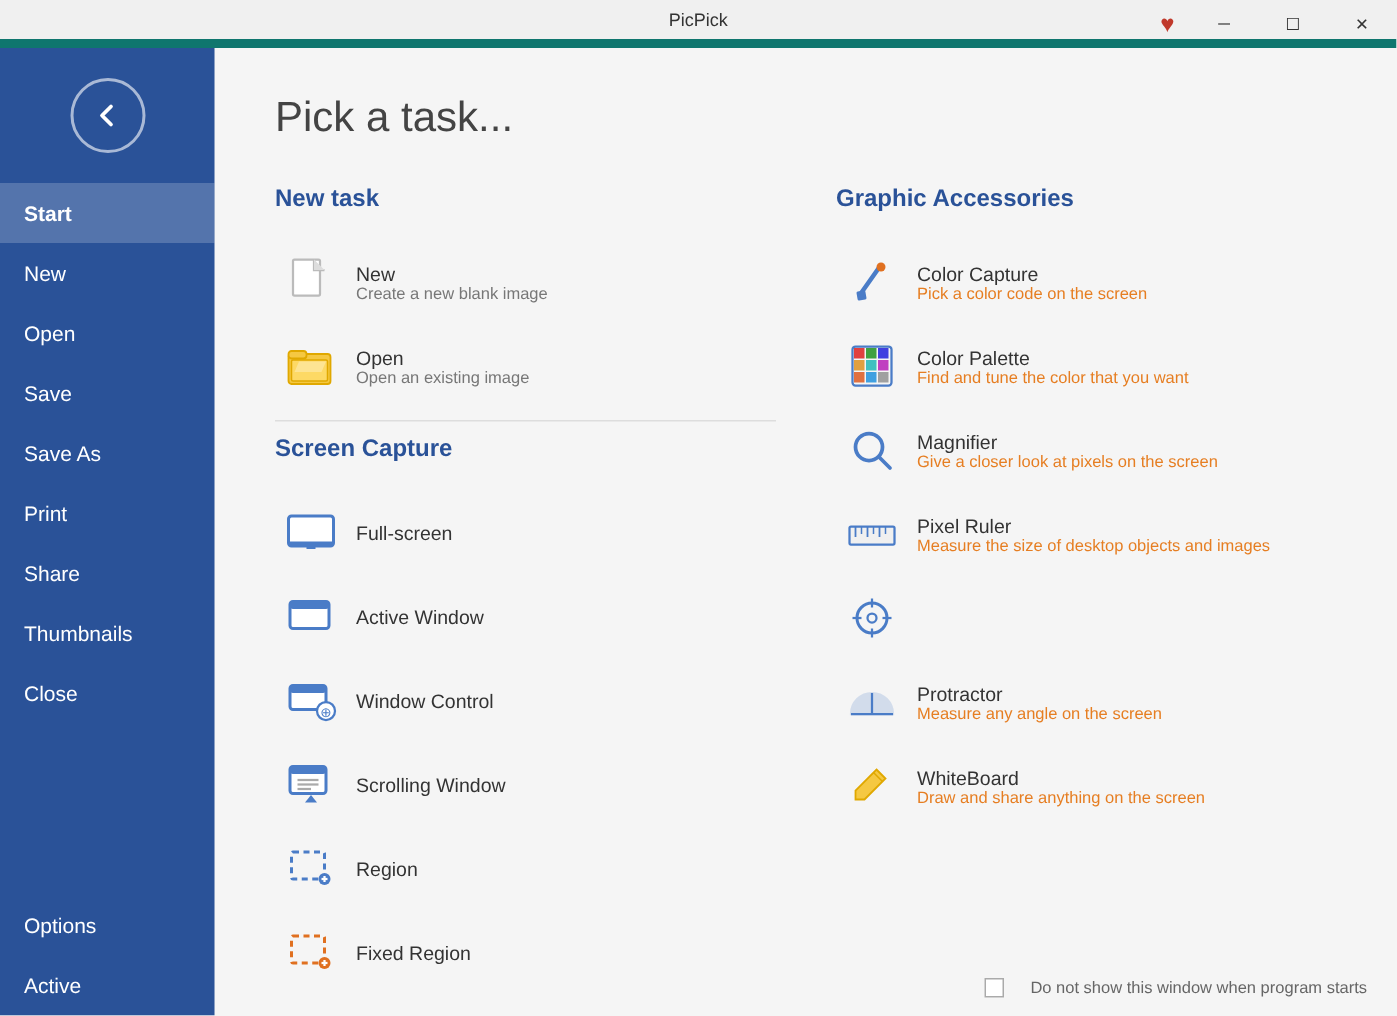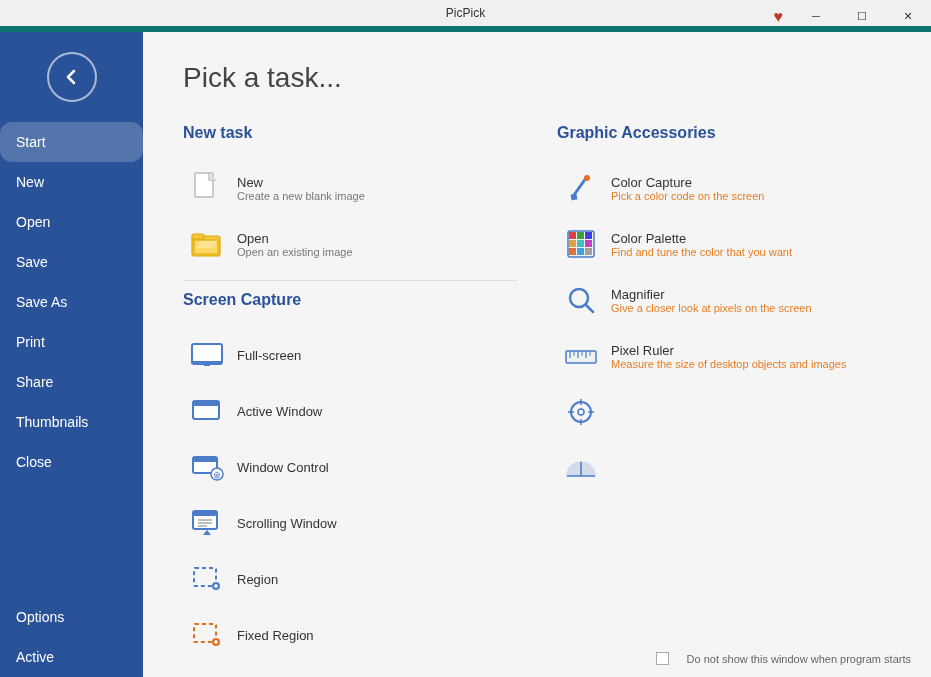--- a/index.html
+++ b/index.html
@@ -75,21 +75,21 @@
       color: white;
       font-size: 20px;
     }
     .sidebar-item {
       padding: 12px 16px;
       color: white;
       cursor: pointer;
       font-size: 14px;
       font-weight: 400;
     }
-    .sidebar-item.active { background: rgba(255,255,255,0.2); font-weight: 400; border-radius: 12px; }
+    .sidebar-item.active { background: rgba(255,255,255,0.2); font-weight: 700; }
     .sidebar-spacer { flex: 1; }
 
     
     .content {
       flex: 1;
       background: #f5f5f5;
       overflow-y: auto;
       padding: 30px 40px 20px 40px;
     }
     .page-title {
@@ -477,22 +477,38 @@
         </div>
 
         <div class="acc-item">
           <div class="acc-icon">
             <svg width="32" height="20" viewBox="0 0 32 20">
               <path d="M2,18 A14,14 0 0,1 30,18 Z" fill="#4a7cc7" opacity="0.2" stroke="#4a7cc7" stroke-width="1.5"></path>
               <line x1="16" y1="18" x2="16" y2="4" stroke="#4a7cc7" stroke-width="1.5"></line>
               <line x1="2" y1="18" x2="30" y2="18" stroke="#4a7cc7" stroke-width="1.5"></line>
             </svg>
           </div>
-        </div>
-
+          <div class="acc-text">
+            <div class="acc-name">Protractor</div>
+            <div class="acc-desc">Measure any angle on the screen</div>
+          </div>
+        </div>
+
+        <div class="acc-item">
+          <div class="acc-icon">
+            <svg width="30" height="30" viewBox="0 0 30 30">
+              <path d="M18,4 L24,10 L10,24 L4,24 L4,18 Z" fill="#f5c842" stroke="#e0a800" stroke-width="1.2"></path>
+              <line x1="16" y1="6" x2="22" y2="12" stroke="#e0a800" stroke-width="1"></line>
+            </svg>
+          </div>
+          <div class="acc-text">
+            <div class="acc-name">WhiteBoard</div>
+            <div class="acc-desc">Draw and share anything on the screen</div>
+          </div>
+        </div>
 
       </div>
     </div>
 
     <div class="footer">
       <div class="footer-checkbox"></div>
       <span>Do not show this window when program starts</span>
     </div>
 
   </div>

